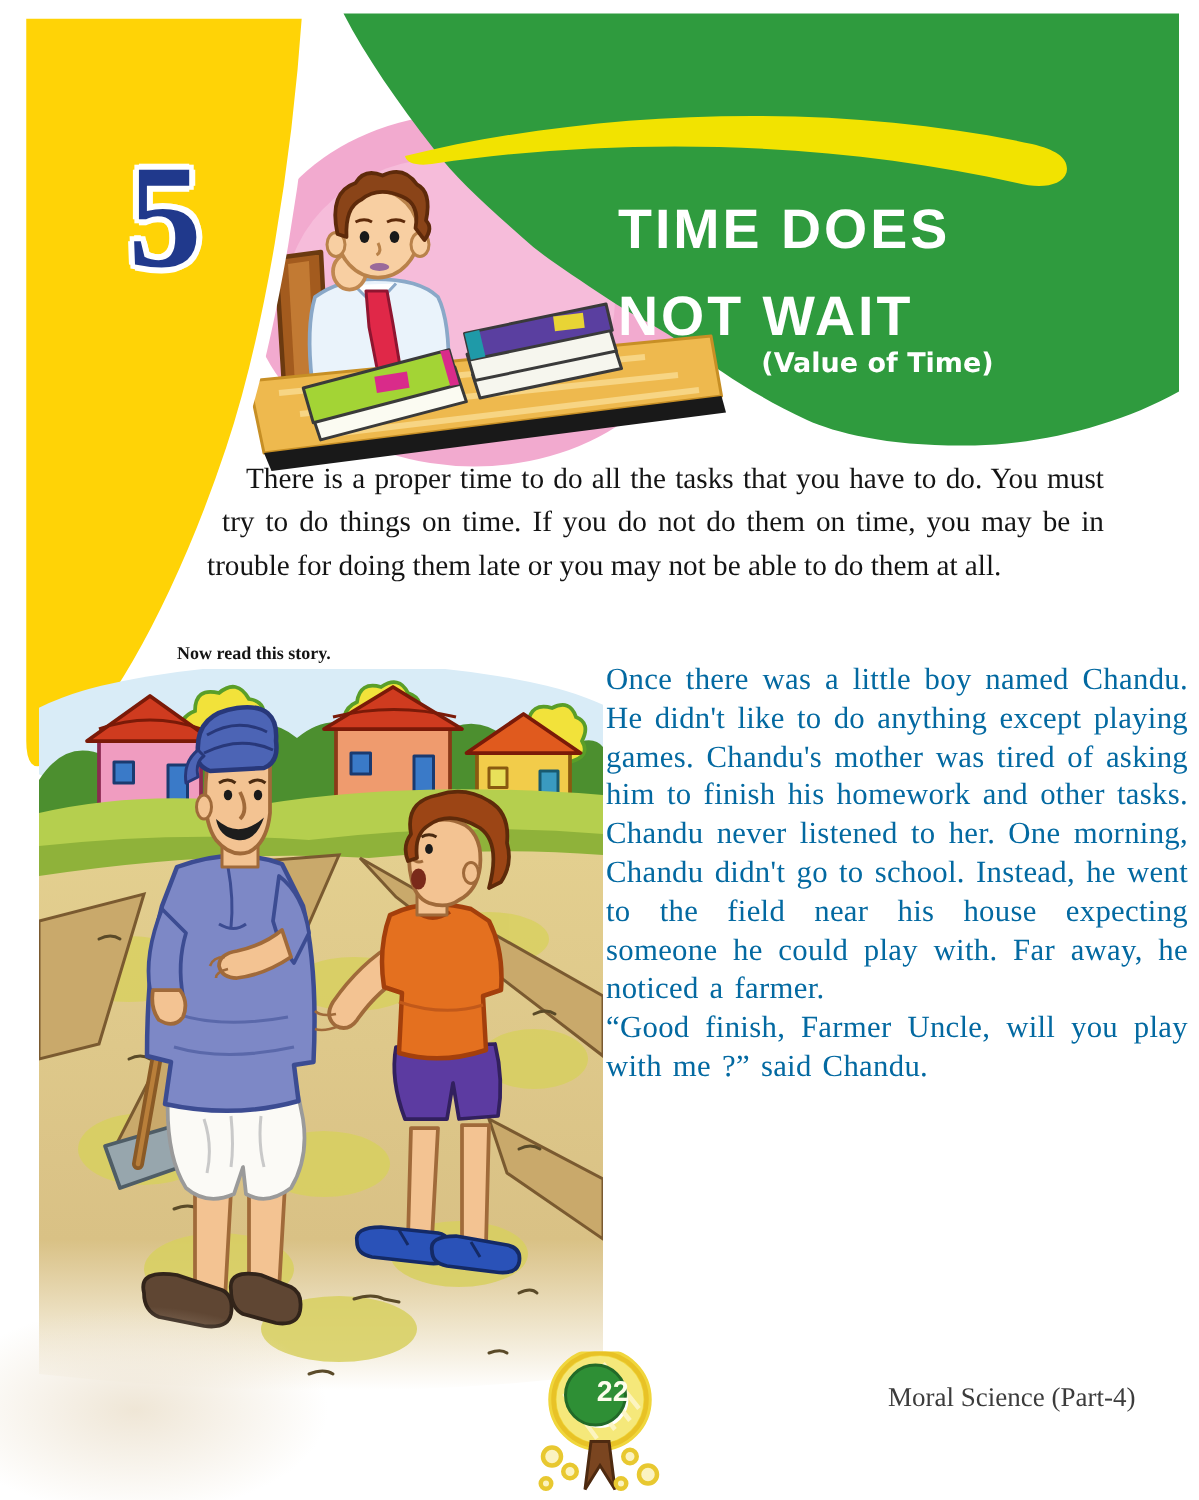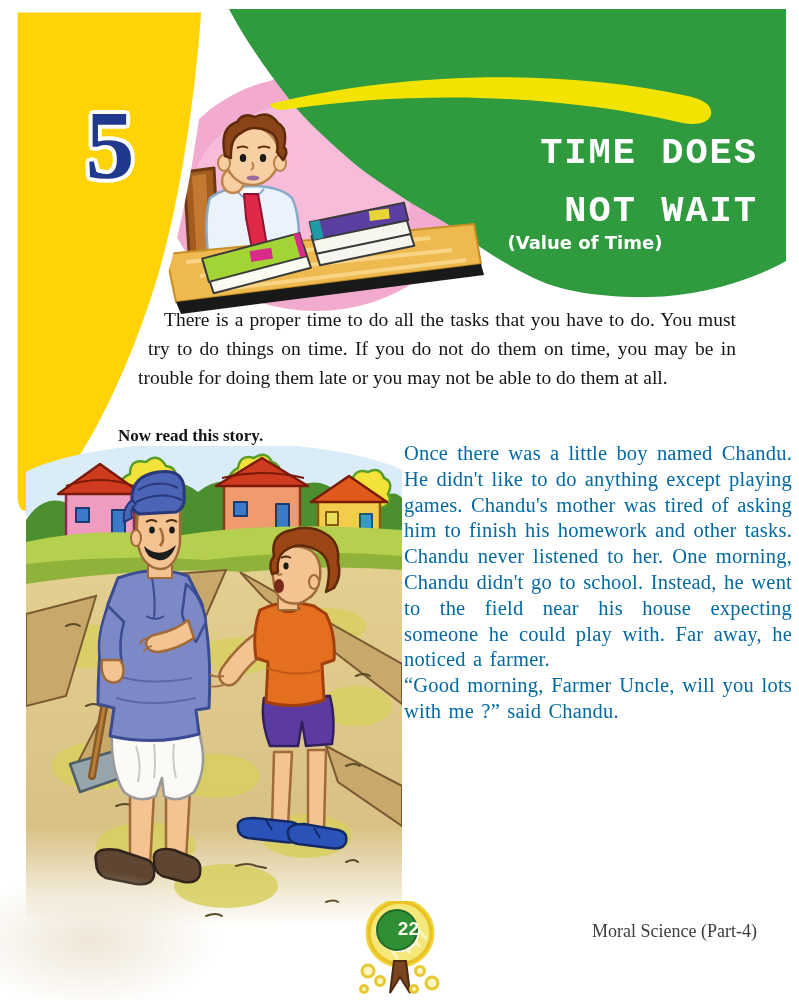--- a/index.html
+++ b/index.html
@@ -5,34 +5,34 @@
   html,body{margin:0;padding:0;background:#fff;}
   .page{position:relative;width:799px;height:1000px;background:#fff;overflow:hidden;
         font-family:"Liberation Serif",serif;}
   svg{display:block;}
   .hero-svg{position:absolute;left:0;top:0;}
   .chapter-num{position:absolute;left:56px;top:96px;width:108px;text-align:center;
     font-family:"Liberation Serif",serif;font-weight:bold;font-size:98px;line-height:1;
     color:#20398c;
     text-shadow:-3px -3px 0 #fff,3px -3px 0 #fff,-3px 3px 0 #fff,3px 3px 0 #fff,
                 0 -4px 0 #fff,0 4px 0 #fff,-4px 0 0 #fff,4px 0 0 #fff;}
-  .hero-title{position:absolute;left:412px;top:124px;width:346px;text-align:right;
-    color:#ffffff;font-family:Liberation Mono, monospace;font-weight:bold;
+  .hero-title{position:absolute;left:412px;top:124px;width:346px;text-align:left;
+    color:#ffffff;font-family:Liberation Sans, sans-serif;font-weight:bold;
     font-size:37px;line-height:58px;letter-spacing:2px;}
   .hero-sub{position:absolute;left:412px;top:232px;width:346px;text-align:center;
     color:#ffffff;font-family:"DejaVu Sans",sans-serif;font-weight:bold;
     font-size:18px;}
   .intro{position:absolute;left:100px;top:305px;width:636px;
     font-size:19.5px;line-height:29px;color:#141414;text-align:justify;}
   .st{float:left;clear:left;}
   .st1{width:64px;height:29px;}
   .st2{width:48px;height:29px;}
   .st3{width:38px;height:29px;}
   .st4{width:27px;height:29px;}
-  .lead{clear:both;margin:3px 0 0 18px;font-weight:bold;font-size:17px;}
+  .lead{clear:both;margin:3px 0 0 18px;font-weight:bold;font-size:12px;}
   .story{position:absolute;left:404px;top:441px;width:388px;
     font-size:20.5px;line-height:25.8px;color:#0369a1;text-align:justify;
     letter-spacing:0.2px;word-spacing:2px;}
   .story p{margin:0;}
   .story-illo{position:absolute;left:26px;top:446px;}
   .smear{position:absolute;left:-40px;top:870px;width:260px;height:140px;
     background:radial-gradient(ellipse at center,#efe6d6 0%,rgba(239,230,214,0) 70%);}
   .tree{position:absolute;left:350px;top:901px;}
   .page-num{position:absolute;left:379px;top:918px;width:40px;text-align:right;
     font-family:"Liberation Sans",sans-serif;font-weight:bold;font-size:19px;color:#fdfdec;}
@@ -285,21 +285,21 @@
       <path d="M255,112 q5,-3 10,0" fill="none" stroke="#4a2a10" stroke-width="2"></path>
       <ellipse cx="288" cy="136" rx="5" ry="7" fill="#f3c392" stroke="#a06a3a" stroke-width="2"></ellipse>
 
       <path d="M248,110 Q244,88 266,84 Q284,78 300,88 Q314,96 312,116 Q316,130 308,142 L300,146
                Q308,116 294,106 Q274,94 260,104 Q250,110 252,126 L246,128 Q242,118 248,110 Z" fill="#9c4515" stroke="#5e2a0a" stroke-width="2.5"></path>
     </g>
   </svg>
 
   <div class="story">
     <p>Once there was a little boy named Chandu. He didn't like to do anything except playing games. Chandu's mother was tired of asking him to finish his homework and other tasks. Chandu never listened to her. One morning, Chandu didn't go to school. Instead, he went to the field near his house expecting someone he could play with. Far away, he noticed a farmer.</p>
-    <p>“Good morning, Farmer Uncle, will you lots with me ?” said Chandu.</p>
+    <p>“Good finish, Farmer Uncle, will you play with me ?” said Chandu.</p>
   </div>
 
   <div class="smear"></div>
 
   <svg class="tree" width="110" height="99" viewBox="0 0 110 99">
     <g stroke="#f0d63c" fill="none">
       <circle cx="50" cy="32" r="30" stroke-width="9"></circle>
       <circle cx="50" cy="32" r="24" stroke="#f5e87a" stroke-width="10"></circle>
       <circle cx="50" cy="32" r="31" stroke="#e8c226" stroke-width="3"></circle>
     </g>

